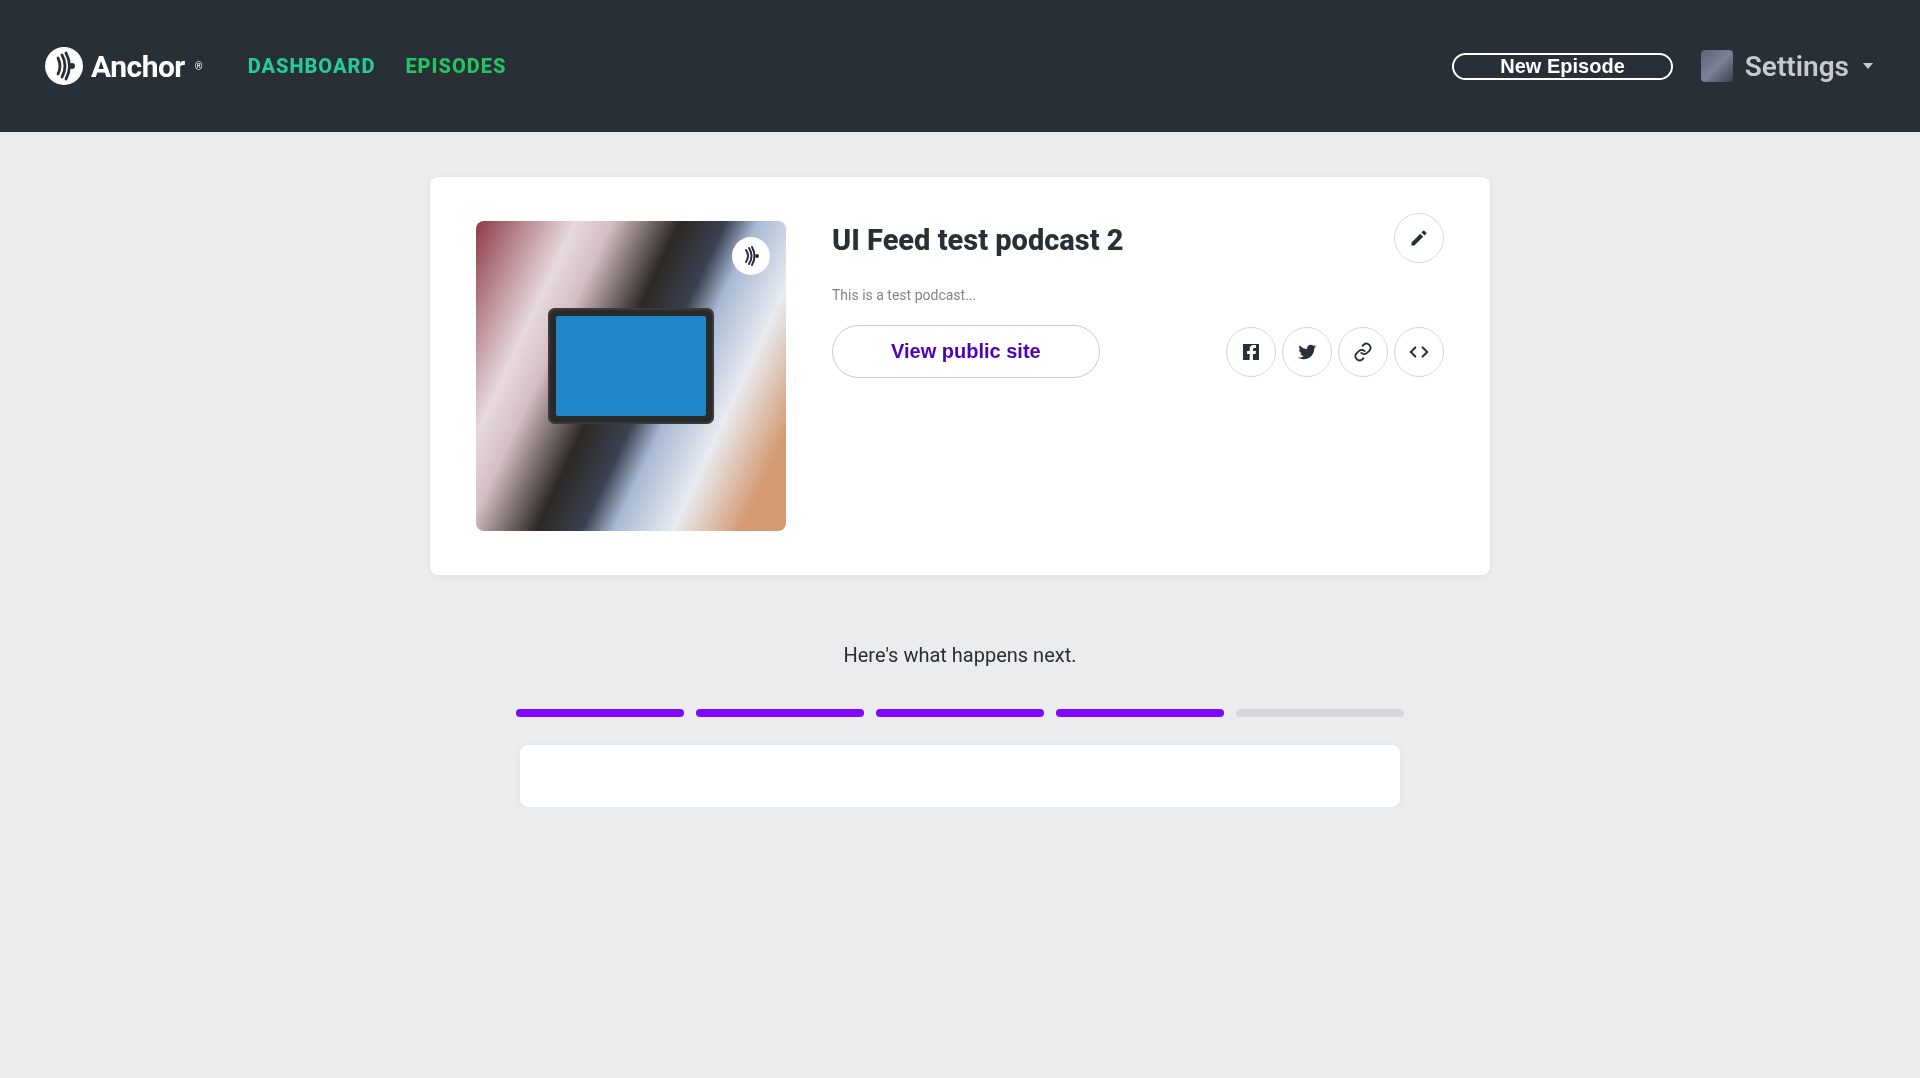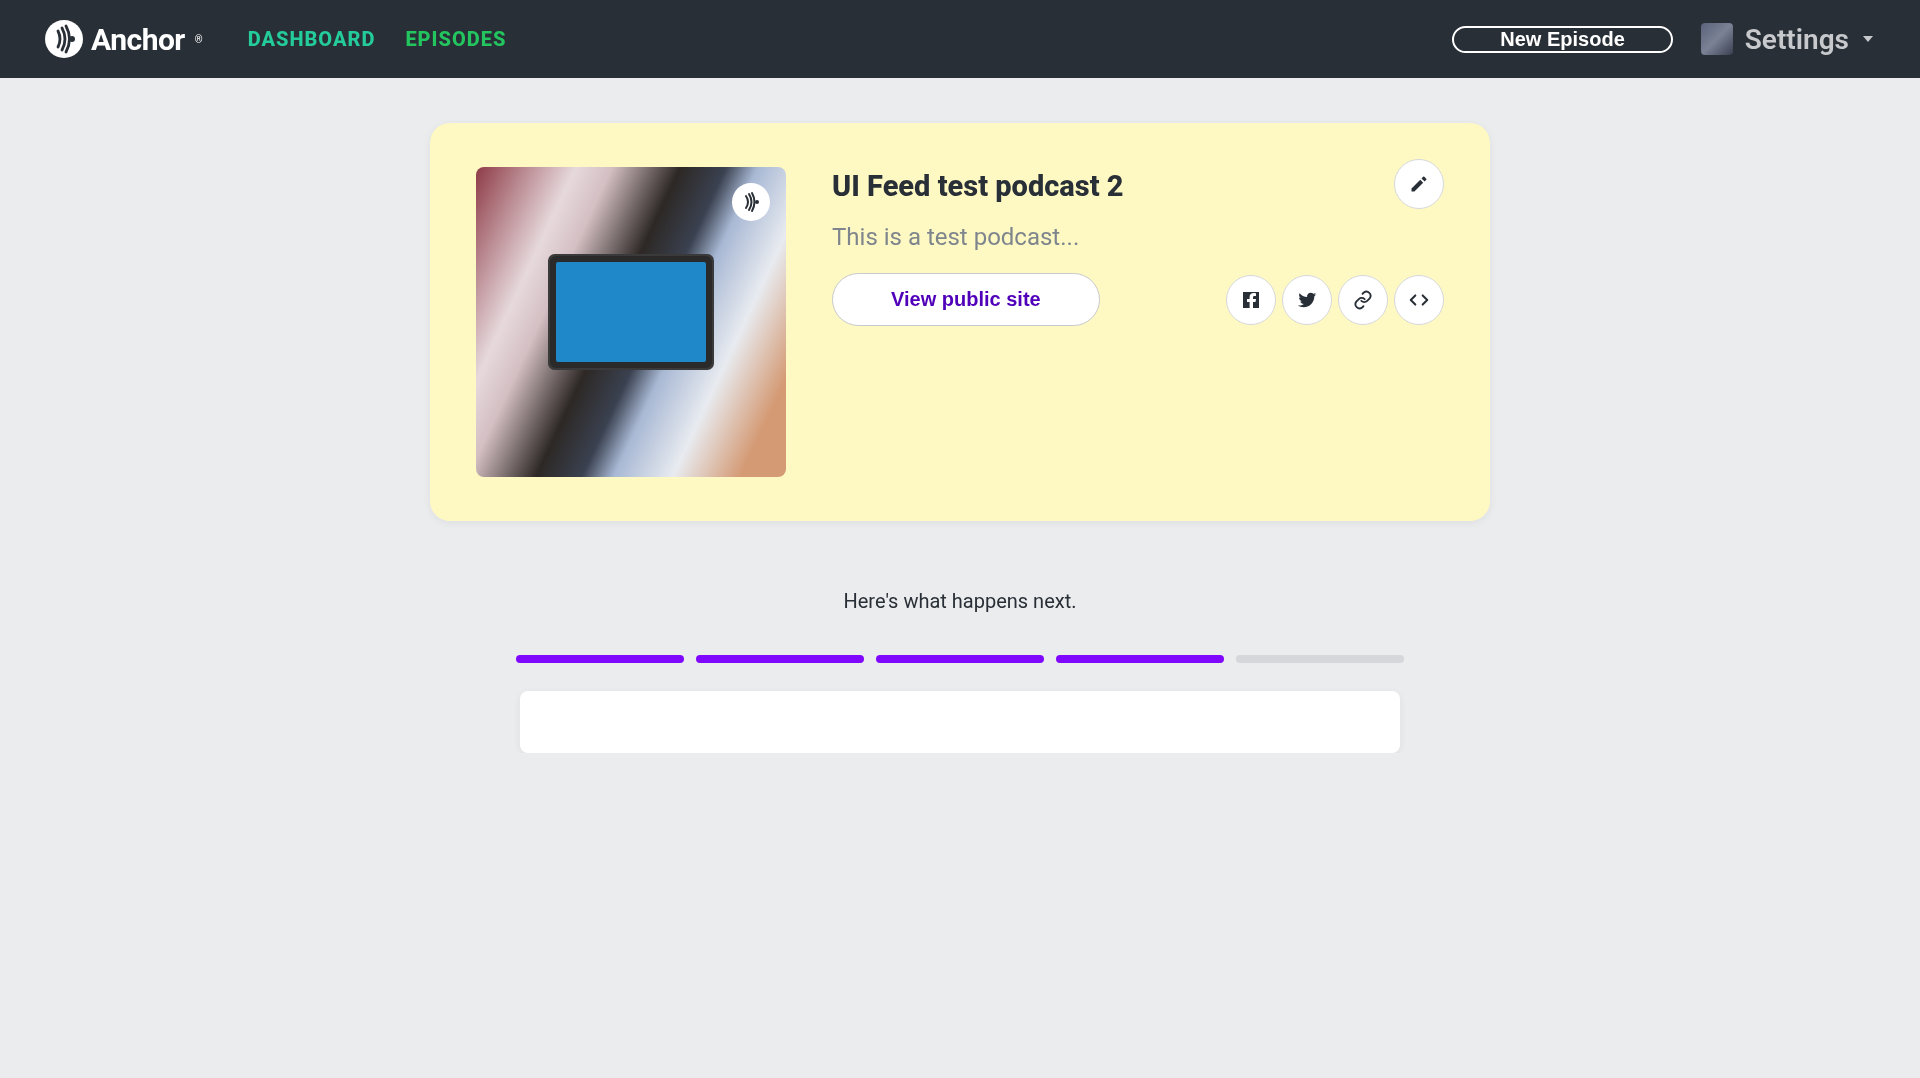--- a/index.html
+++ b/index.html
@@ -1,41 +1,41 @@
 <!DOCTYPE html>
 <html><head>
 <meta charset="utf-8">
 <style>
 * { margin:0; padding:0; box-sizing:border-box; }
 body { font-family:-apple-system,BlinkMacSystemFont,"Segoe UI",Roboto,Helvetica,Arial,sans-serif; background:#ebecee; color:#292f36; }
 
 
-.header { background:#292f36; height:78px; display:flex; align-items:center; padding:0 45px; }
+.header { background:#292f36; height:132px; display:flex; align-items:center; padding:0 45px; }
 .logo { display:flex; align-items:center; gap:8px; cursor:pointer; }
 .logo-text { color:#fff; font-size:30px; font-weight:700; letter-spacing:-0.5px; }
 .logo-reg { color:#fff; font-size:10px; vertical-align:top; margin-left:2px; }
 .nav { display:flex; gap:30px; margin-left:45px;text-align:center; }
 .nav-item { color:#22c55e; font-size:20px; font-weight:800; letter-spacing:1px; cursor:pointer; }
 .nav-item.active { color:#24cb9b; }
 .header-right { margin-left:auto; display:flex; align-items:center; gap:28px; }
 .new-episode-btn { border:2px solid #fff; background:transparent; color:#fff; font-size:20px; font-weight:700; padding:0 46px; border-radius:50px; cursor:pointer; }
 .settings { display:flex; align-items:center; gap:12px; cursor:pointer; }
 .avatar { width:32px; height:32px; border-radius:4px; background:linear-gradient(135deg,#5a627a 0%,#7b8296 50%,#3a3f50 100%); }
 .settings-label { color:#c7c9cc; font-size:28px; font-weight:600; }
 .chevron-down { color:#c7c9cc; }
 
 
 .container { max-width:1060px; margin:0 auto; padding-top:45px; }
-.card { background:#fef9c3; border-radius:20px; padding:44px 46px; box-shadow:0 2px 8px rgba(0,0,0,0.06); display:flex; gap:46px; position:relative; }
+.card { background:#ffffff; border-radius:8px; padding:44px 46px; box-shadow:0 2px 8px rgba(0,0,0,0.06); display:flex; gap:46px; position:relative; }
 .cover { width:310px; height:310px; border-radius:8px; flex-shrink:0; position:relative; overflow:hidden; background:linear-gradient(115deg,#8e3b47 0%,#e6d9dc 22%,#d4bfc3 30%,#2d2825 45%,#3a4150 55%,#a8b8d4 62%,#e8ebf0 75%,#d49a74 90%); }
 .cover::after { content:""; position:absolute; left:80px; top:95px; width:150px; height:100px; background:#1e88c9; border-radius:2px; box-shadow:0 0 0 6px #2a2a2a, 0 0 0 8px #3a3a3a; }
 .cover-badge { position:absolute; top:16px; right:16px; width:38px; height:38px; border-radius:50%; background:#fff; display:flex; align-items:center; justify-content:center; }
 .card-body { flex:1; display:flex; flex-direction:column; }
 .podcast-title { font-size:29px; font-weight:800; color:#292f36; margin-top:2px; }
-.podcast-desc { color:#7f858d; font-size:24px; margin-top:20px; }
+.podcast-desc { color:#7f858d; font-size:14px; margin-top:30px; }
 .platforms { color:#292f36; font-size:21px; font-weight:700; margin-top:auto; display:flex; align-items:center; gap:6px; cursor:pointer; }
 .platforms .chev { color:#a5a9b0; }
 .card-actions { display:flex; align-items:center; gap:6px; margin-top:22px; }
 .view-public-btn { border:1px solid #c7c9cc; background:#fff; color:#5000b9; font-size:20px; font-weight:700; padding:14px 58px; border-radius:50px; cursor:pointer; }
 .icon-btn { width:50px; height:50px; border-radius:50%; border:1px solid #d6d8db; background:#fff; display:flex; align-items:center; justify-content:center; cursor:pointer; color:#292f36; }
 .edit-btn { position:absolute; top:36px; right:46px; }
 
 
 .welcome { text-align:center; margin-top:68px; }
 .welcome-title { font-size:37px; font-weight:800; color:#292f36; }

